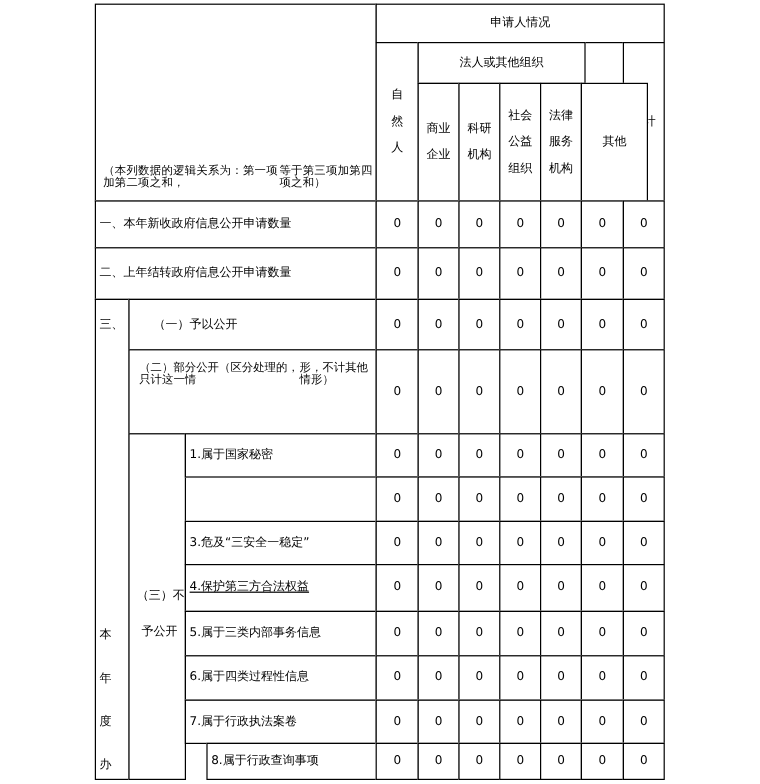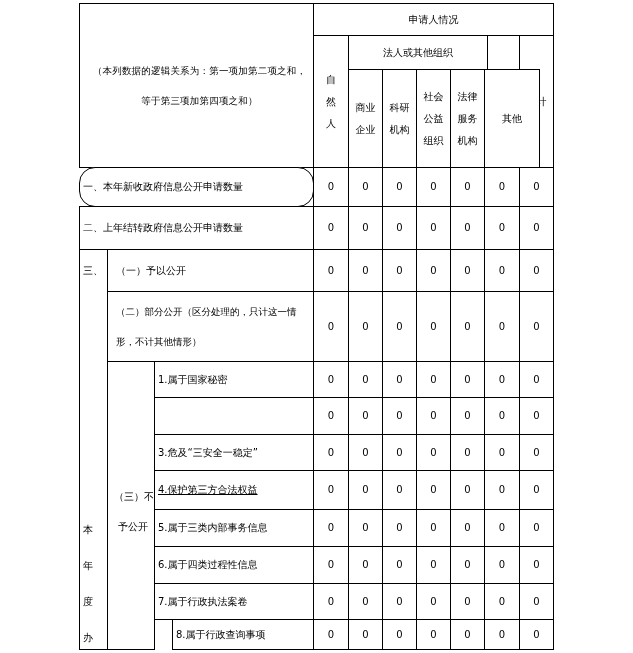--- a/index.html
+++ b/index.html
@@ -5,23 +5,23 @@
   html, body { margin: 0; padding: 0; background: #ffffff; }
   body { width: 633px; height: 653px; position: relative; overflow: hidden;
          font-family: "DejaVu Sans", "Liberation Sans", sans-serif; color: #000; }
   .tbl { position: absolute; left: 79px; top: 3px; width: 475px; height: 647px; }
   .cell { position: absolute; box-sizing: border-box; border: 1px solid #000;
           display: flex; align-items: center; justify-content: center;
           font-size: 10px; line-height: 1; background: #fff; }
   .cell.left { justify-content: flex-start; padding-left: 3px; }
   .vtext { flex-direction: column; }
   .vtext span { display: block; margin: 6px 0; }
-  .note { flex-direction: column; align-items: center; padding-left: 6px; }
+  .note { flex-direction: row; align-items: flex-end; padding-left: 6px; }
   .note span { display: block; margin: 10px 0; font-size: 9.5px; letter-spacing: 0.2px; }
-  .twoline { flex-direction: column; align-items: flex-start; padding-left: 8px; }
+  .twoline { flex-direction: row; align-items: flex-start; padding-left: 8px; }
   .twoline span { display: block; margin: 10px 0; font-size: 9.5px; }
   .num { font-size: 10px; }
 </style>
 </head>
 <body>
 
 <div class="tbl">
 
   <div class="cell note" style="left:0;top:0;width:235px;height:165px;">
     <span>（本列数据的逻辑关系为：第一项加第二项之和，</span>
@@ -61,40 +61,40 @@
   </div>
   <div class="cell vtext" style="left:371px;top:66px;width:35px;height:99px;">
     <span>法律</span>
     <span>服务</span>
     <span>机构</span>
   </div>
   <div class="cell" style="left:405px;top:66px;width:56px;height:99px;">
     <span>其他</span>
   </div>
 
-  <div class="cell left" style="left:0;top:164px;width:235px;height:40px;border-radius:16px;">
+  <div class="cell left" style="left:0;top:164px;width:235px;height:40px;">
     <span>一、本年新收政府信息公开申请数量</span>
   </div>
   <div id="r1-vals"></div>
 
   <div class="cell left" style="left:0;top:203px;width:235px;height:44px;">
     <span>二、上年结转政府信息公开申请数量</span>
   </div>
 
   <div class="cell" style="left:0;top:246px;width:29px;height:401px;align-items:flex-start;">
     <div style="position:absolute;top:16px;left:3px;font-size:10px;">三、</div>
     <div style="position:absolute;top:275px;left:3px;display:flex;flex-direction:column;font-size:10px;">
       <span style="margin-bottom:26px;">本</span>
       <span style="margin-bottom:26px;">年</span>
       <span style="margin-bottom:26px;">度</span>
       <span>办</span>
     </div>
   </div>
 
-  <div class="cell left" style="left:28px;top:246px;width:207px;height:43px;padding-left:8px;">
+  <div class="cell left" style="left:28px;top:246px;width:207px;height:43px;padding-left:20px;">
     <span>（一）予以公开</span>
   </div>
 
   <div class="cell twoline" style="left:28px;top:288px;width:207px;height:71px;">
     <span>（二）部分公开（区分处理的，只计这一情</span>
     <span>形，不计其他情形）</span>
   </div>
 
   <div class="cell" style="left:28px;top:358px;width:48px;height:289px;display:block;">
     <div style="position:absolute;top:130px;left:6px;font-size:10px;">（三）不</div>

